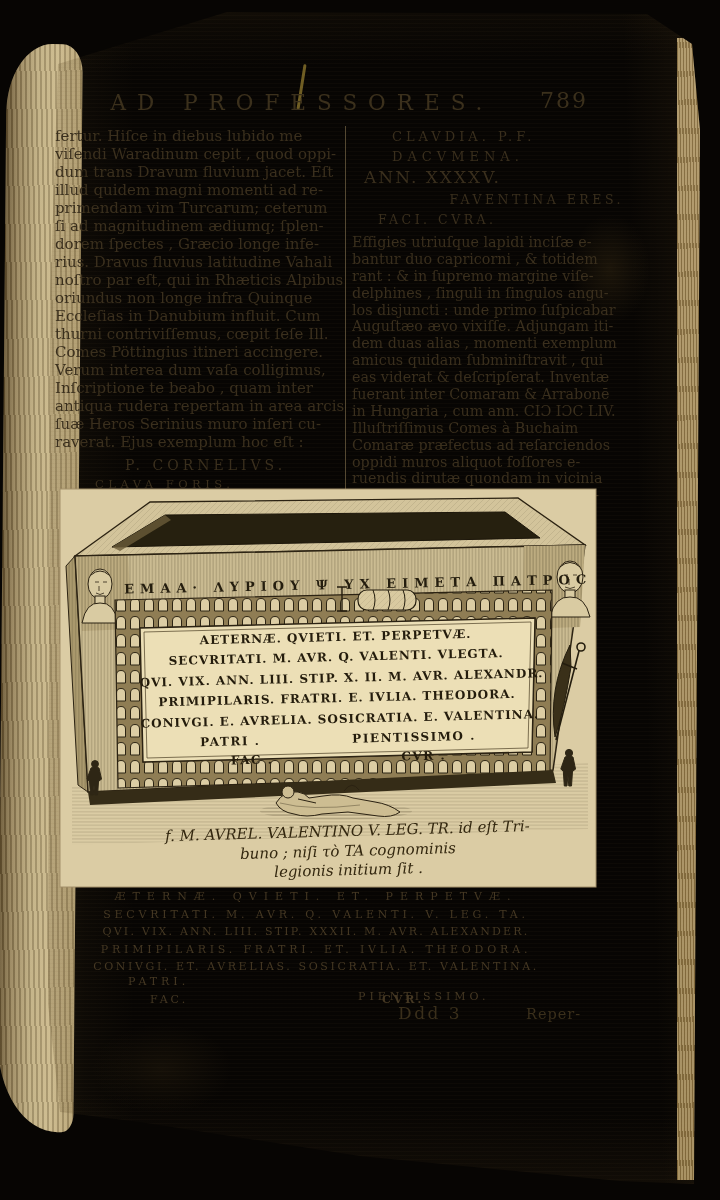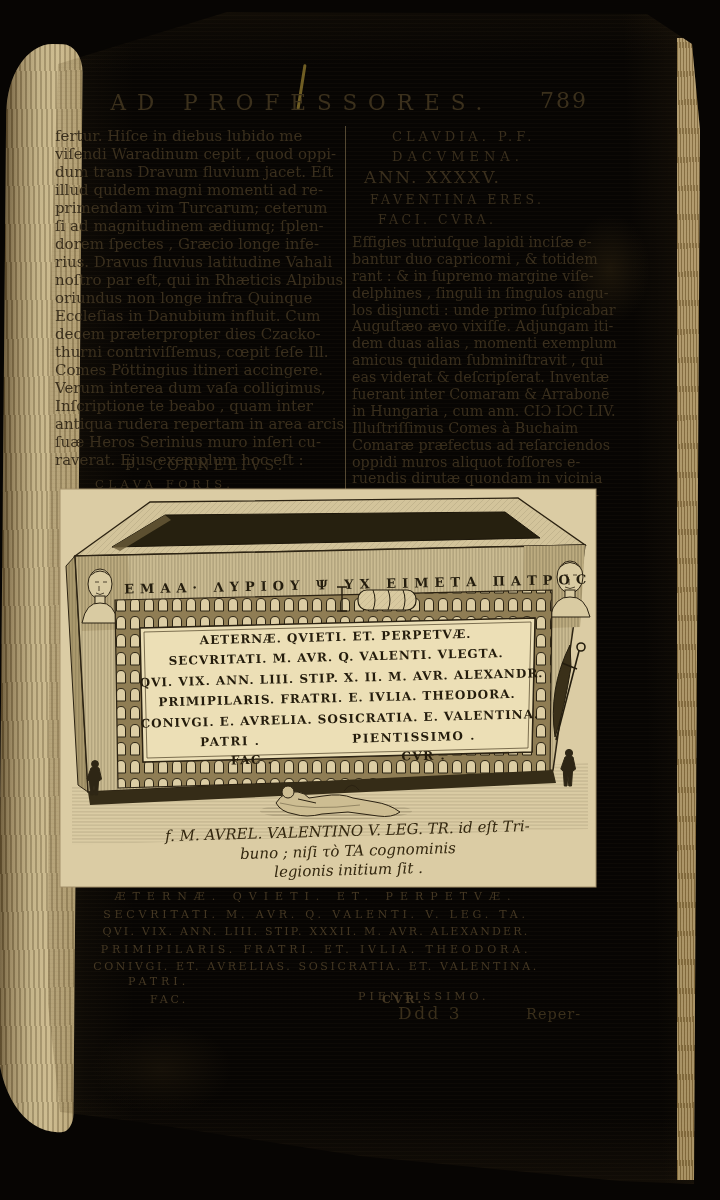--- a/index.html
+++ b/index.html
@@ -60,21 +60,21 @@
   .ins2{margin-left:40px;font-size:11.5px;letter-spacing:4.5px;margin-top:4px;}
   .ins3{margin-left:44px;font-size:16.5px;letter-spacing:2.5px;margin-top:2px;}
 
   .divider{position:absolute;left:323px;top:122px;width:1px;height:372px;background:#6f5f42;opacity:.75;}
 
   .col-right{position:absolute;left:330px;top:125px;width:272px;color:#3a2f1d;}
   .col-right .ep{white-space:nowrap;}
   .e1{margin-left:40px;font-size:13px;letter-spacing:4px;}
   .e2{margin-left:40px;font-size:13px;letter-spacing:5px;margin-top:5px;}
   .e3{margin-left:12px;font-size:17px;letter-spacing:2px;margin-top:3px;}
-  .e4{margin-left:18px;font-size:12.5px;letter-spacing:3.5px;margin-top:5px;}
+  .e4{margin-left:18px;font-size:12.5px;letter-spacing:3.5px;margin-top:5px;text-align:right;}
   .e5{margin-left:26px;font-size:12.5px;letter-spacing:3.5px;margin-top:5px;}
   .col-right .body{margin-top:7px;font-size:14.3px;line-height:16.9px;text-align:justify;}
   .col-right .bl{height:16.9px;white-space:nowrap;}
 
   
   .engraving{position:absolute;left:36px;top:483px;width:570px;height:404px;z-index:2;}
   .engraving svg{position:absolute;inset:0;}
   .greek{
     position:absolute;left:66px;top:90px;width:430px;text-align:center;
     font-size:13px;font-weight:600;letter-spacing:6px;color:#241d0e;
@@ -128,21 +128,20 @@
         <div class="bl">viſendi Waradinum cepit , quod oppi-</div>
         <div class="bl">dum trans Dravum fluvium jacet. Eſt</div>
         <div class="bl">illud quidem magni momenti ad re-</div>
         <div class="bl">primendam vim Turcarum; ceterum</div>
         <div class="bl">ſi ad magnitudinem ædiumq; ſplen-</div>
         <div class="bl">dorem ſpectes , Græcio longe infe-</div>
         <div class="bl">rius. Dravus fluvius latitudine Vahali</div>
         <div class="bl">noſtro par eſt, qui in Rhæticis Alpibus</div>
         <div class="bl">oriundus non longe infra Quinque</div>
         <div class="bl">Eccleſias in Danubium influit. Cum</div>
-        <div class="bl">decem præterpropter dies Czacko-</div>
         <div class="bl">thurni contriviſſemus, cœpit ſeſe Ill.</div>
         <div class="bl">Comes Pöttingius itineri accingere.</div>
         <div class="bl">Verum interea dum vaſa colligimus,</div>
         <div class="bl">Inſcriptione te beabo , quam inter</div>
         <div class="bl">antiqua rudera repertam in area arcis</div>
         <div class="bl">ſuæ Heros Serinius muro inſeri cu-</div>
         <div class="bl">raverat.  Ejus exemplum hoc eſt :</div>
       </div>
 
     <div class="ins-block">

